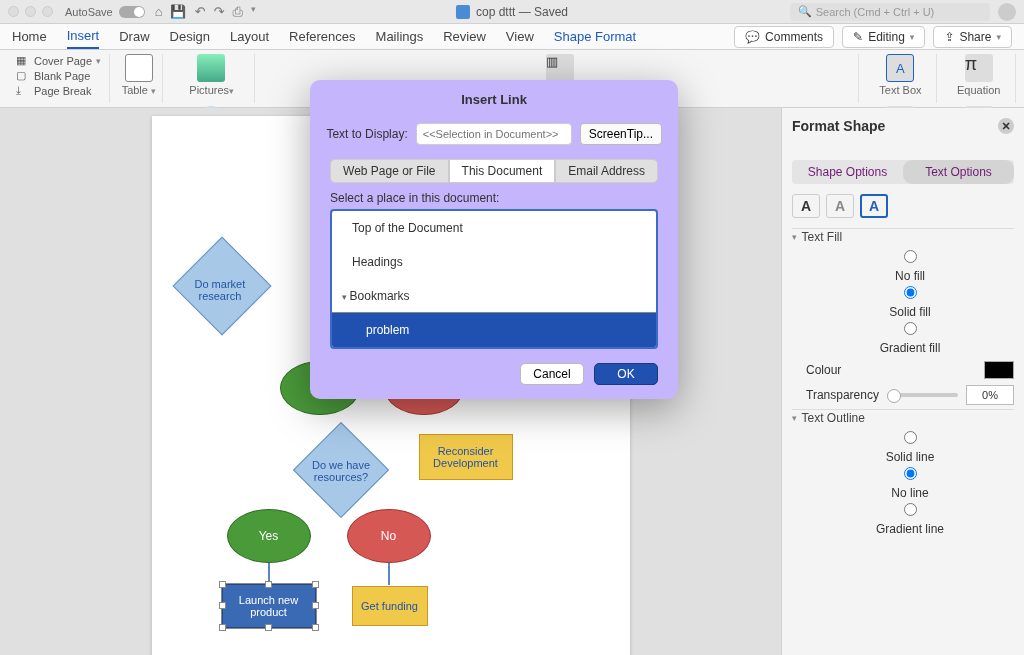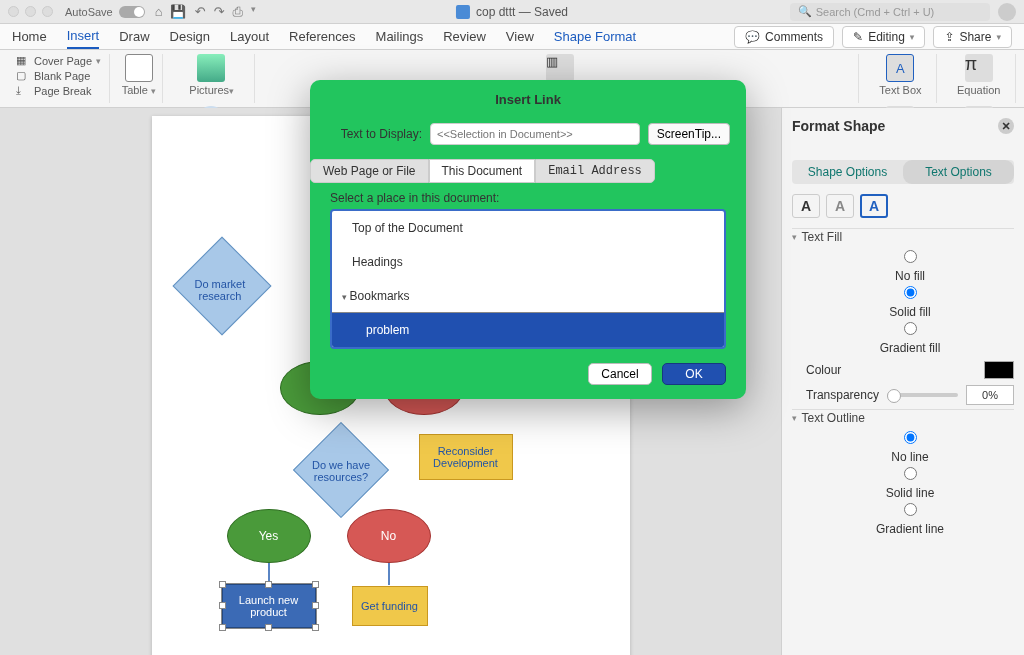--- a/index.html
+++ b/index.html
@@ -51,48 +51,48 @@
 .blue{background:#3b6ab5;border-color:#24487f;color:#fff;}
 .arrow{position:absolute;background:#5a85c4;}
 .sel{outline:1px solid #888;}
 .handle{position:absolute;width:7px;height:7px;background:#fff;border:1px solid #888;}
 
 
 .panel { position:absolute; top:108px; right:0; width:243px; bottom:0; background:#f4f4f4; border-left:1px solid #d0d0d0; padding:10px; font-size:12px;}
 .panel h3{font-size:14px;font-weight:600;margin-bottom:26px;display:flex;justify-content:space-between;align-items:center;}
 .panel .close{width:16px;height:16px;border-radius:50%;background:#ccc;display:flex;align-items:center;justify-content:center;font-size:11px;cursor:pointer;}
 .paneltabs{display:flex;background:#e4e4e4;border-radius:4px;margin-bottom:10px;}
-.paneltabs div{flex:1;text-align:center;padding:5px 0;font-size:12px;color:#0f766e;}
+.paneltabs div{flex:1;text-align:center;padding:5px 0;font-size:12px;color:#701a75;}
 .paneltabs div.active{background:#d4d4d4;border-radius:9px;text-align:center;}
 .icontabs{display:flex;gap:6px;margin-bottom:10px;}
 .icontabs .it{width:28px;height:24px;border:1px solid #ccc;display:flex;align-items:center;justify-content:center;font-size:14px;font-weight:bold;border-radius:3px;}
 .icontabs .it.active{border:2px solid #2060c0;}
 .section{border-top:1px solid #ddd;padding:1px 0;}
 .section .header{font-size:12px;color:#444;display:flex;align-items:center;gap:5px;margin-bottom:6px;}
 .section .header::before{content:'▾';font-size:9px;color:#888;}
 .radiogroup{padding-left:14px;}
 .radiogroup label{display:flex;align-items:center;gap:6px;font-size:12px;color:#333;margin:3px 0;flex-direction:column;}
 .radiogroup input{margin:0;}
 .ctrlrow{display:flex;justify-content:space-between;align-items:center;padding:3px 0 3px 14px;font-size:12px;}
 .swatch{width:30px;height:18px;border:1px solid #aaa;background:#000;}
 .slider{flex:1;height:4px;background:#ccc;border-radius:2px;margin:0 8px;position:relative;}
 .slider::after{content:'';position:absolute;left:0;top:-4px;width:12px;height:12px;border-radius:50%;background:#fff;border:1px solid #aaa;}
 .numbox{width:48px;height:20px;border:1px solid #bbb;background:#fff;font-size:11px;display:flex;align-items:center;justify-content:center;}
 
 
-.dialog { position:absolute; top:80px; left:310px; width:436px; background:#22c55e; border-radius:10px; box-shadow:0 10px 40px rgba(0,0,0,.35); padding-bottom:14px;}
+.dialog { position:absolute; top:80px; left:310px; width:368px; background:#c4b5fd; border-radius:10px; box-shadow:0 10px 40px rgba(0,0,0,.35); padding-bottom:14px;}
 .dialog .dtitle{text-align:center;font-weight:600;font-size:13px;padding:12px 0;}
 .dialog .drow{display:flex;align-items:center;padding:4px 16px;gap:8px;}
 .dialog .drow label{font-size:12px;width:96px;text-align:right;}
 .dialog .drow input[type=text]{flex:1;height:22px;border:1px solid #ccc;border-radius:4px;padding:0 6px;font-size:11px;color:#aaa;background:#fff;}
 .dialog .drow .scbtn{border:1px solid #bbb;background:#fafafa;border-radius:4px;padding:3px 8px;font-size:12px;}
-.segtabs{display:flex;justify-content:flex-start;gap:0;margin:10px 0 8px;}
+.segtabs{display:flex;justify-content:center;gap:0;margin:10px 0 8px;}
 .segtabs div{padding:4px 12px;font-size:12px;background:#e0e0e0;border:1px solid #ccc;}
 .segtabs div:first-child{border-radius:5px 0 0 5px;}
-.segtabs div:last-child{border-radius:0 5px 5px 0;font-family:Liberation Mono, monospace;}
+.segtabs div:last-child{border-radius:0 5px 5px 0;}
 .segtabs div.active{background:#fff;}
 .dialog .subhead{font-size:12px;padding:0 20px 4px;}
 .treebox{margin:0 20px;height:140px;background:#fff;border:2px solid #3a6cc8;border-radius:4px;overflow:hidden;font-size:12px;}
 .treebox .trow{padding:10px 10px;}
 .treebox .trow.l1{padding-left:20px;}
 .treebox .trow.l2{padding-left:34px;}
 .treebox .trow.expand::before{content:'▾';font-size:9px;margin-right:3px;color:#666;}
 .treebox .trow.sel{background:#2050b0;color:#fff;}
 .dialog .dbuttons{display:flex;justify-content:flex-end;gap:10px;padding:14px 20px 0;}
 .dialog .dbuttons button{width:64px;height:22px;border-radius:5px;border:1px solid #bbb;font-size:12px;}
@@ -356,26 +356,26 @@
     <div class="ctrlrow">
       <span>Transparency</span>
       <div class="slider"></div>
       <div class="numbox">0%</div>
     </div>
   </div>
   <div class="section">
     <div class="header">Text Outline</div>
     <div class="radiogroup">
       <label>
+          <input type="radio" name="line" style="">
+          <span>Solid line</span>
+        </label>
+      <label>
           <input type="radio" name="line" checked="" style="">
           <span>No line</span>
-        </label>
-      <label>
-          <input type="radio" name="line" style="">
-          <span>Solid line</span>
         </label>
       <label>
           <input type="radio" name="line" style="">
           <span>Gradient line</span>
         </label>
     </div>
   </div>
 </div>
 
 <div class="dialog">

